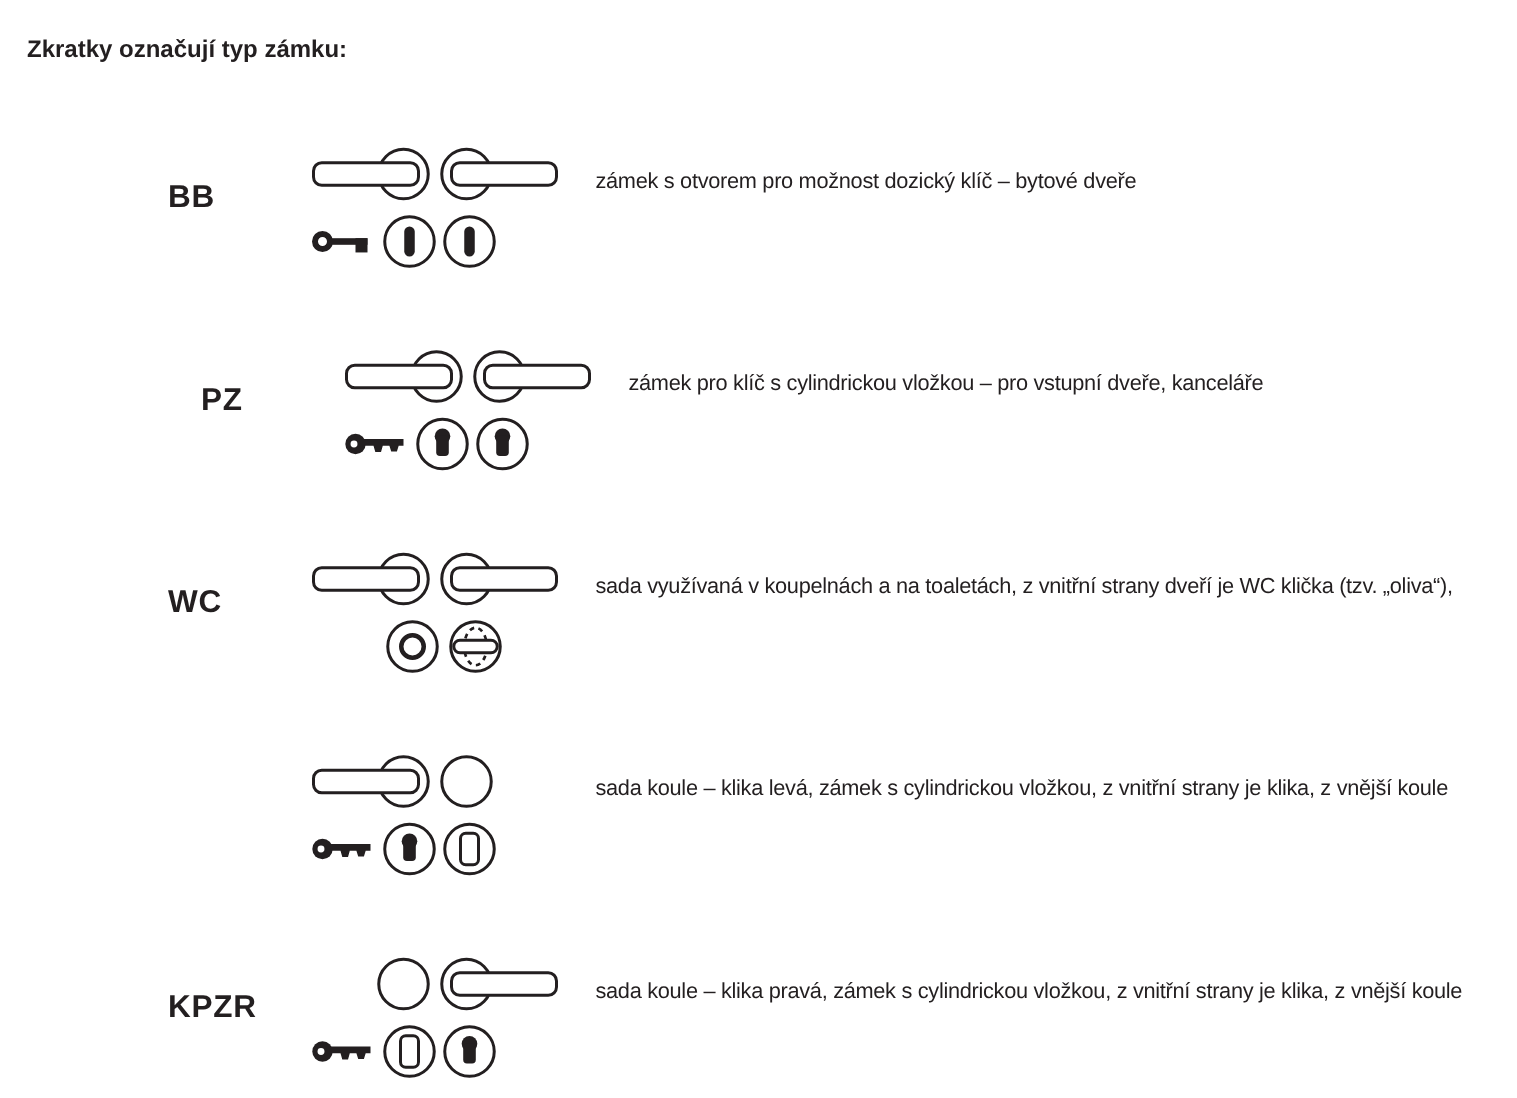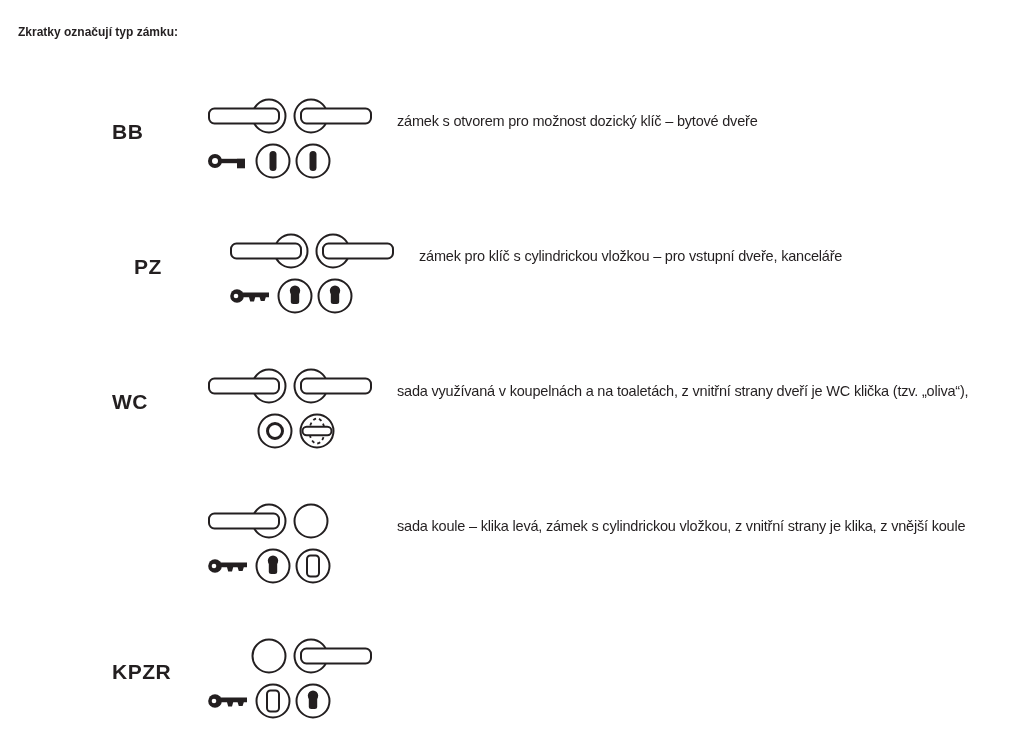--- a/index.html
+++ b/index.html
@@ -3,21 +3,21 @@
 <meta charset="utf-8">
 <style>
   html,body{margin:0;padding:0;}
   body{
     width:1011px;height:732px;position:relative;overflow:hidden;
     background:#ffffff;color:#231f20;
     font-family:"Liberation Sans","DejaVu Sans",sans-serif;
   }
   .title{
     position:absolute;left:18px;top:25px;
-    font-size:12px;font-weight:700;letter-spacing:0;
+    font-size:16px;font-weight:700;letter-spacing:0;
   }
   .row{position:absolute;left:0;width:100%;height:86px;}
   .row-bb{top:96px;}
   .row-pz{top:231px;margin-left:22px;}
   .row-wc{top:366px;}
   .row-kpzl{top:501px;}
   .row-kpzr{top:636px;}
   .code{
     position:absolute;left:112px;top:0;height:72px;
     display:flex;align-items:center;
@@ -200,13 +200,16 @@
         <circle class="ol" cx="18" cy="20" r="16.5"></circle>
           <rect class="ol" x="12" y="9.5" width="12" height="21" rx="3.5"></rect>
       </svg>
       <svg class="ico" width="36" height="40" viewBox="0 0 36 40">
         <circle class="ol" cx="18" cy="20" r="16.5"></circle>
           <circle class="fi" cx="18" cy="14.8" r="5.2"></circle>
           <rect class="fi" x="13.8" y="14.5" width="8.4" height="13.5" rx="2.5"></rect>
       </svg>
     </div>
   </div>
+  <div class="desc">
+    <div>sada koule – klika pravá, zámek s cylindrickou vložkou, z vnitřní strany je klika, z vnější koule</div>
+  </div>
 </div>
 
 </body></html>

